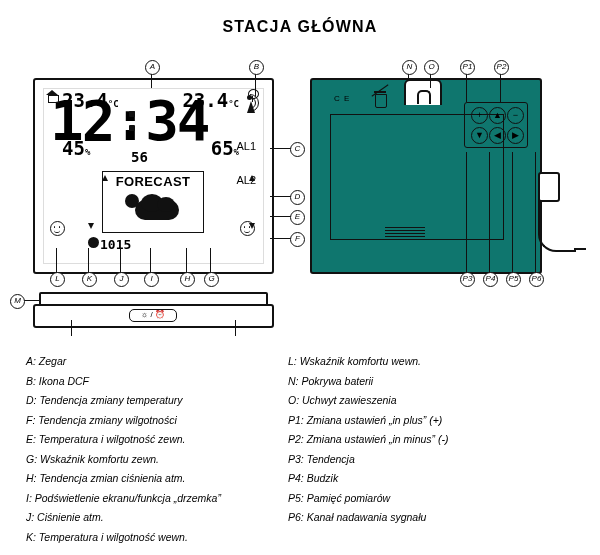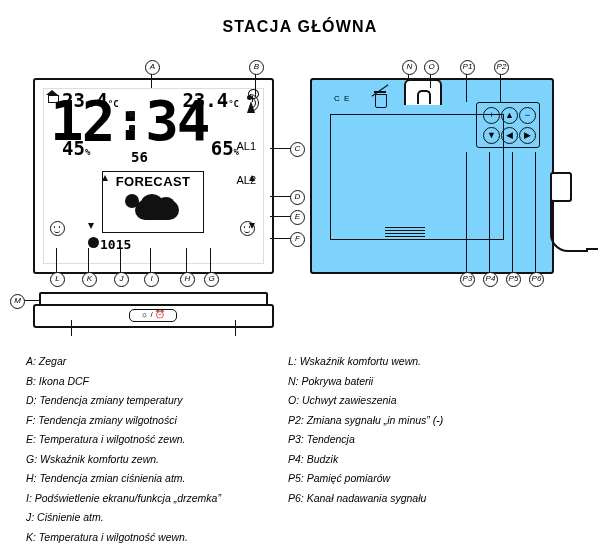--- a/index.html
+++ b/index.html
@@ -54,21 +54,21 @@
   .tr3{position:absolute;right:8px;top:134px;}
   .tr4{position:absolute;left:44px;top:134px;}
   
   .stand{position:absolute;left:33px;top:292px;width:237px;height:40px;}
   .stand .top{position:absolute;left:6px;top:0;width:225px;height:13px;border:2px solid #111;border-radius:2px;background:#fff;}
   .stand .bot{position:absolute;left:0;top:12px;width:237px;height:20px;border:2px solid #111;border-radius:3px;background:#fff;}
   .stand .btn{position:absolute;left:96px;top:17px;width:46px;height:11px;border:1px solid #111;border-radius:5px;text-align:center;font-size:8px;line-height:10px;}
   .stand .notchL{position:absolute;left:18px;top:14px;width:18px;height:16px;border-right:1px solid #111;}
   .stand .notchR{position:absolute;right:18px;top:14px;width:18px;height:16px;border-left:1px solid #111;}
   
-  .back{position:absolute;left:310px;top:78px;width:228px;height:192px;border:2px solid #111;border-radius:3px;background:#7dd3fc;padding-left:12px;}
+  .back{position:absolute;left:310px;top:78px;width:228px;height:192px;border:2px solid #111;border-radius:3px;background:#0f766e;}
   .hook{position:absolute;left:92px;top:-1px;width:34px;height:24px;border:2px solid #111;border-bottom:none;border-radius:6px 6px 0 0;background:#fff;}
   .hook:after{content:"";position:absolute;left:11px;top:9px;width:10px;height:12px;border:2px solid #111;border-bottom:none;border-radius:5px 5px 0 0;}
   .batt{position:absolute;left:18px;top:34px;width:172px;height:124px;border:1px solid #111;}
   .vents{position:absolute;left:54px;top:112px;width:40px;height:16px;}
   .vents i{display:block;height:1px;background:#111;margin-bottom:2px;}
   .marks{position:absolute;left:22px;top:14px;font-size:8px;letter-spacing:1px;}
   .wee{position:absolute;left:62px;top:10px;width:12px;height:16px;}
   .wee .bin{position:absolute;left:1px;top:4px;width:10px;height:12px;border:1px solid #111;border-radius:0 0 2px 2px;}
   .wee .lid{position:absolute;left:0;top:1px;width:12px;height:2px;background:#111;}
   .wee .x{position:absolute;left:-4px;top:0;width:20px;height:1px;background:#111;transform:rotate(-35deg);}
@@ -274,19 +274,20 @@
     <div>G: Wskaźnik komfortu zewn.</div>
     <div>H: Tendencja zmian ciśnienia atm.</div>
     <div>I: Podświetlenie ekranu/funkcja „drzemka”</div>
     <div>J: Ciśnienie atm.</div>
     <div>K: Temperatura i wilgotność wewn.</div>
   </div>
   <div class="colR">
     <div>L: Wskaźnik komfortu wewn.</div>
     <div>N: Pokrywa baterii</div>
     <div>O: Uchwyt zawieszenia</div>
-    <div>P2: Zmiana sygnału „in minus” (-)</div>
+    <div>P1: Zmiana ustawień „in plus” (+)</div>
+    <div>P2: Zmiana ustawień „in minus” (-)</div>
     <div>P3: Tendencja</div>
     <div>P4: Budzik</div>
     <div>P5: Pamięć pomiarów</div>
     <div>P6: Kanał nadawania sygnału</div>
   </div>
 </div>
 
 </body></html>

